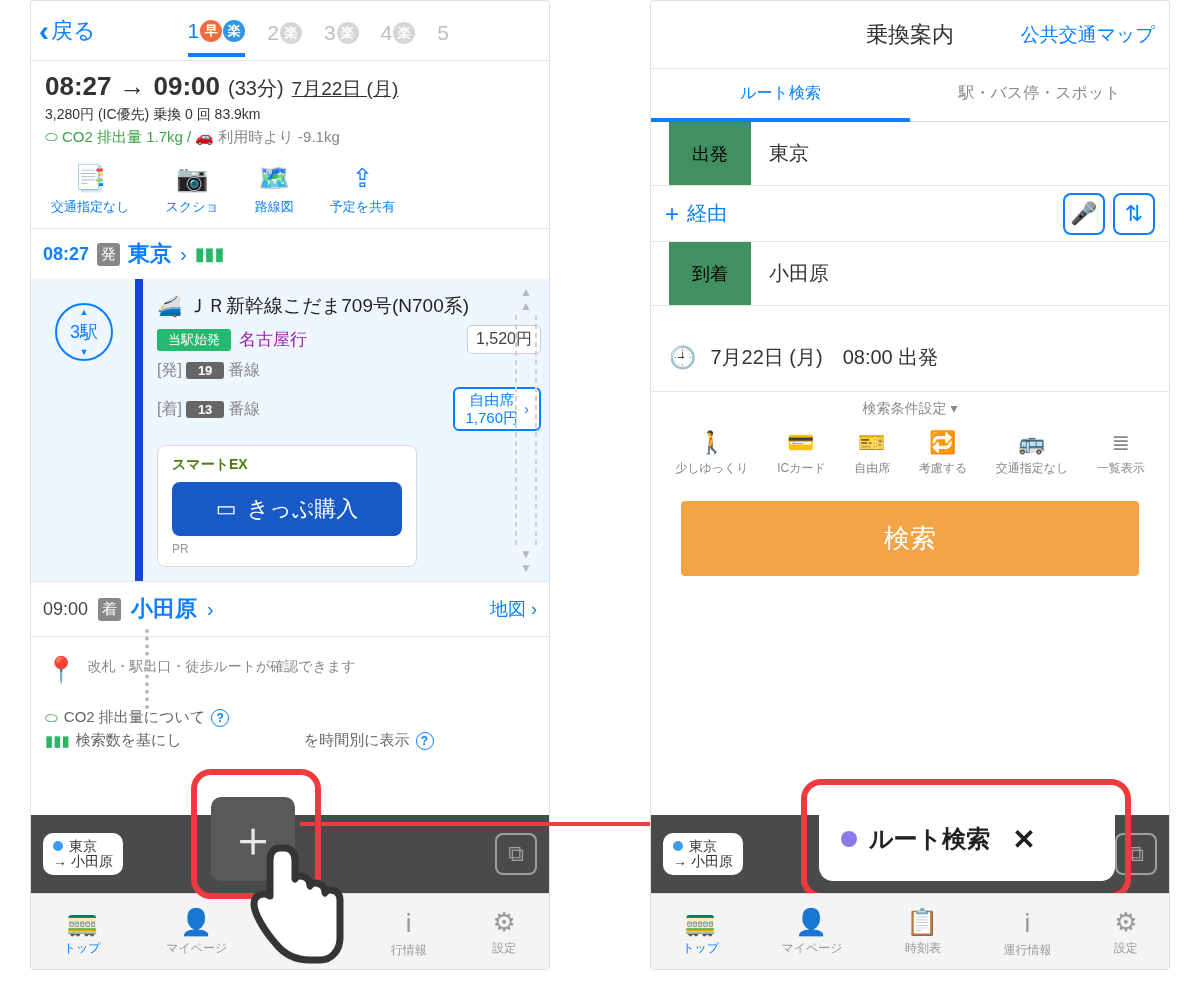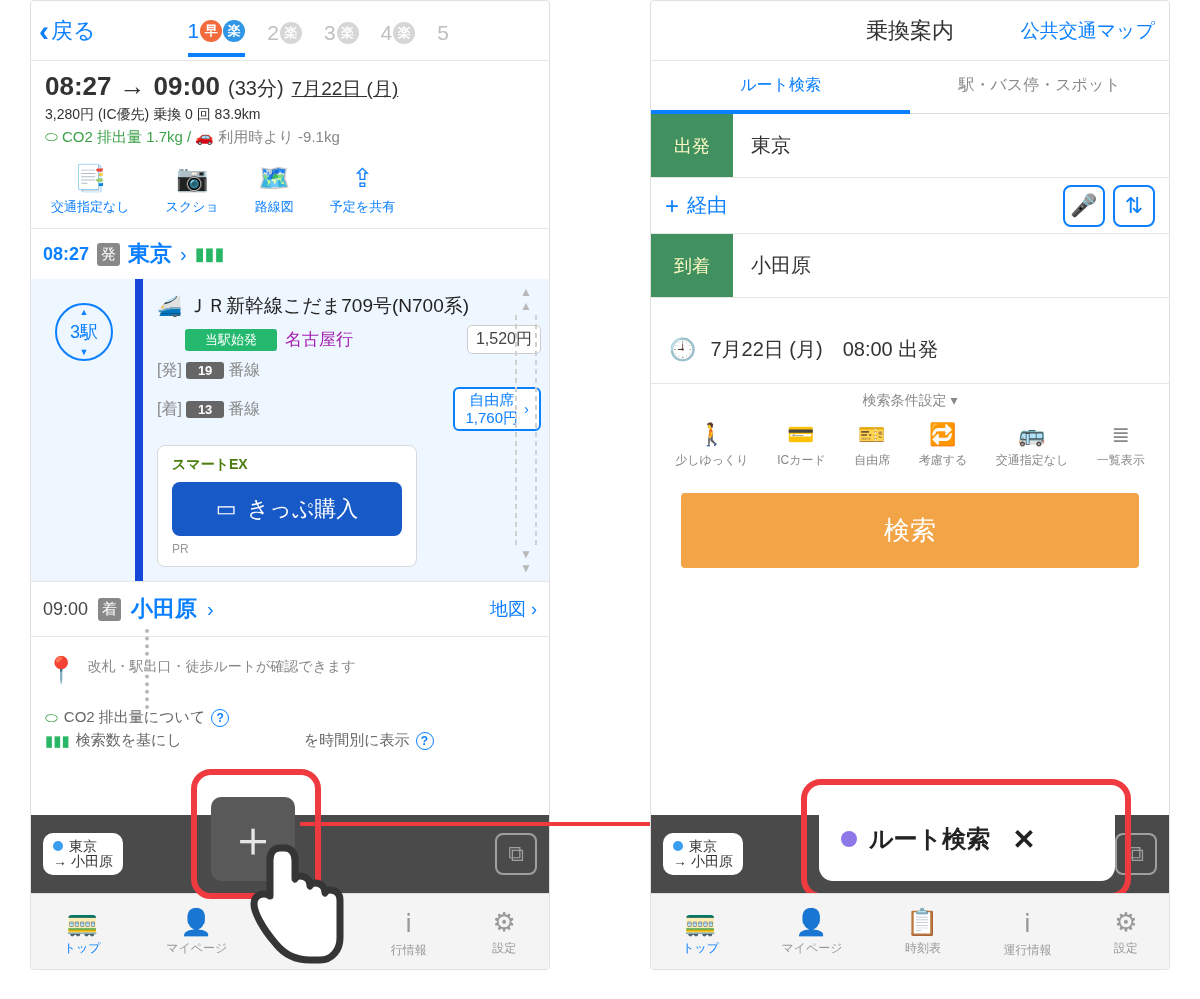--- a/index.html
+++ b/index.html
@@ -61,21 +61,21 @@
   .seg-body { display:flex; padding: 0 0 0 6px; background:#eef6ff; position:relative;}
   .seg-left { width:94px; display:flex; flex-direction:column; align-items:center; padding-top:24px;}
   .circle-3sta { width:58px;height:58px;border:2px solid #0a7fff;border-radius:50%;display:flex;flex-direction:column;align-items:center;justify-content:center;color:#0a7fff;font-size:18px;font-weight:500;position:relative;}
   .circle-3sta::before{content:"▲";position:absolute;top:2px;font-size:9px;}
   .circle-3sta::after{content:"▼";position:absolute;bottom:2px;font-size:9px;}
   .bar-line { position:absolute; left:104px; top:0; bottom:0; width:8px; background:#1447d8;}
   .seg-mid { flex:1; padding: 14px 8px 14px 26px;}
   .train-row { display:flex; align-items:center; gap:6px; font-size:19px; color:#222;}
   .train-icon{color:#1447d8;font-size:20px;}
   .sub-row { display:flex; align-items:center; gap:8px; margin-top:6px;}
-  .pill-green{background:#25b96f;color:#fff;font-size:13px;padding:2px 20px;border-radius:3px;margin-left:28px;}
+  .pill-green{background:#25b96f;color:#fff;font-size:13px;padding:2px 11px;border-radius:3px;}
   .dest{color:#a21caf;font-size:17px;}
   .plat-row{color:#888;font-size:16px;margin-top:6px;display:flex;align-items:center;gap:4px;}
   .plat-num{background:#666;color:#fff;font-size:13px;padding:1px 12px;border-radius:3px;font-weight:600;}
   .fare-box{border:1px solid #ccc;border-radius:5px;padding:3px 8px;font-size:16px;background:#fff;color:#444;}
   .seat-box{border:2px solid #0a7fff;border-radius:6px;padding:2px 10px;color:#0a7fff;font-size:15px;text-align:center;line-height:1.2;background:#fff;display:flex;align-items:center;gap:6px;}
   .smartex{ background:#fff;border:1px solid #d9d9d9;border-radius:8px;padding:10px 14px;margin-top:14px;width:260px;}
   .smartex-logo{color:#4d7c0f;font-size:14px;font-weight:700;}
   .buy-btn{background:#1759c7;color:#fff;border-radius:8px;padding:12px 18px;font-size:22px;display:flex;align-items:center;justify-content:center;gap:10px;margin-top:8px;}
   .pr{color:#999;font-size:12px;margin-top:6px;}
   .scroll-ind{position:absolute;right:6px;top:6px;width:34px;height:96%;display:flex;flex-direction:column;align-items:center;color:#b8b8b8;}
@@ -106,29 +106,29 @@
   .plus-box{position:absolute;background:#595959;border-radius:10px;width:84px;height:84px;display:flex;align-items:center;justify-content:center;color:#e6e6e6;font-size:50px;}
   .red-out{position:absolute;border:6px solid #ef3b3f;border-radius:20px;}
   .copy-ic{margin-left:auto;width:42px;height:42px;border:2px solid #a0a0a0;border-radius:8px;display:flex;align-items:center;justify-content:center;color:#a0a0a0;font-size:22px;}
 
   .bottom-nav{position:absolute;bottom:0;left:0;right:0;height:76px;background:#f4f4f4;border-top:1px solid #ddd;display:flex;justify-content:space-around;align-items:center;}
   .bn-item{display:flex;flex-direction:column;align-items:center;gap:2px;color:#999;font-size:12px;}
   .bn-item.active{color:#0a7fff;}
   .bn-item .i{font-size:26px;}
 
   
-  .r-nav{height:60px;display:flex;align-items:center;justify-content:center;position:relative;border-bottom:1px solid #e6e6e6;}
+  .r-nav{height:68px;display:flex;align-items:center;justify-content:center;position:relative;border-bottom:1px solid #e6e6e6;}
   .r-title{font-size:22px;color:#333;}
   .r-link{position:absolute;right:14px;color:#0a7fff;font-size:19px;}
   .r-tabs{display:flex;}
   .r-tab{flex:1;text-align:center;padding:14px 0;color:#888;font-size:16px;border-bottom:1px solid #ddd;}
   .r-tab.active{color:#0a7fff;border-bottom:4px solid #0a7fff;}
 
   .form-row{display:flex;align-items:center;border-bottom:1px solid #e6e6e6;height:64px;}
-  .form-label{background:#409060;color:#fef9c3;width:82px;height:100%;display:flex;align-items:center;justify-content:center;font-size:18px;}
+  .form-label{background:#409060;color:#000000;width:82px;height:100%;display:flex;align-items:center;justify-content:center;font-size:18px;margin-left:18px;}
   .form-val{padding-left:18px;font-size:20px;color:#333;}
   .via-row{height:56px;display:flex;align-items:center;padding:0 14px;gap:8px;border-bottom:1px solid #e6e6e6;}
   .via-row .via{color:#0a7fff;font-size:20px;}
   .via-row .plus{color:#0a7fff;font-size:24px;font-weight:200;}
   .mic-btn,.swap-btn{width:42px;height:42px;border:2px solid #0a7fff;border-radius:8px;display:flex;align-items:center;justify-content:center;color:#0a7fff;font-size:22px;}
   .mic-btn{margin-left:auto;}
 
   .dt-row{display:flex;align-items:center;gap:14px;padding:20px 18px;border-bottom:1px solid #e6e6e6;font-size:20px;color:#333;margin-top:18px;}
   .clock{color:#888;font-size:22px;}
 

